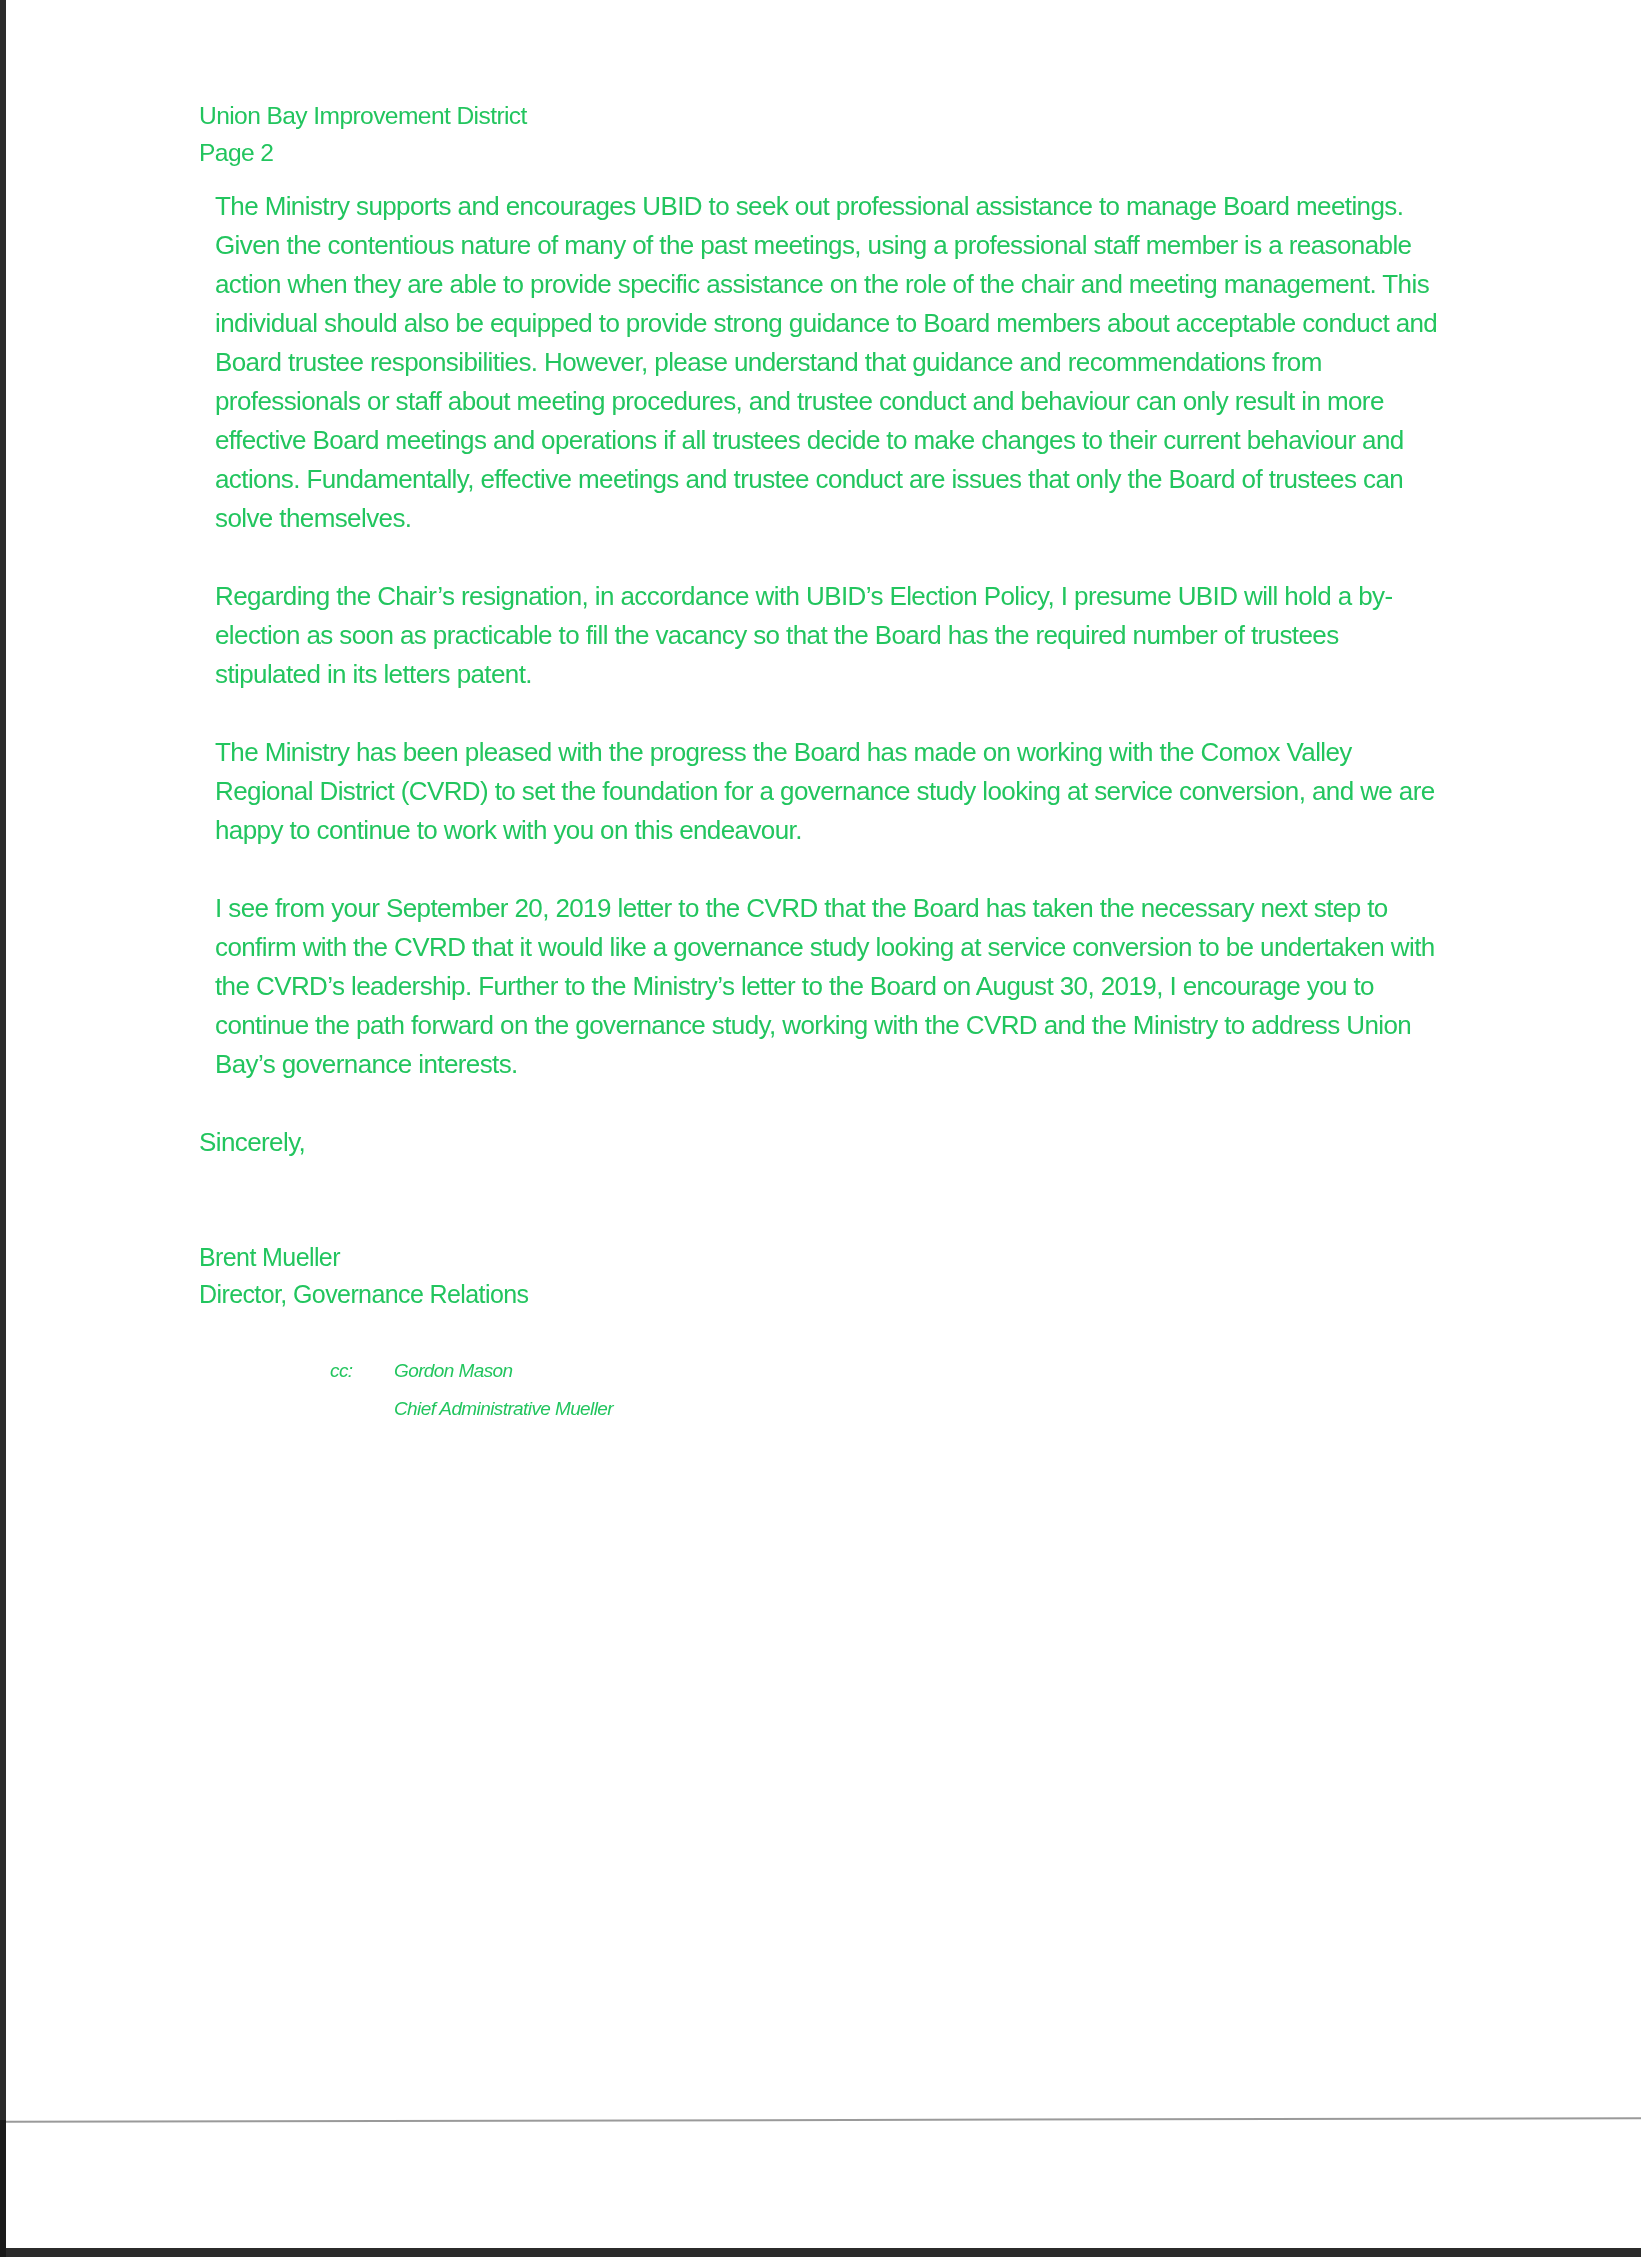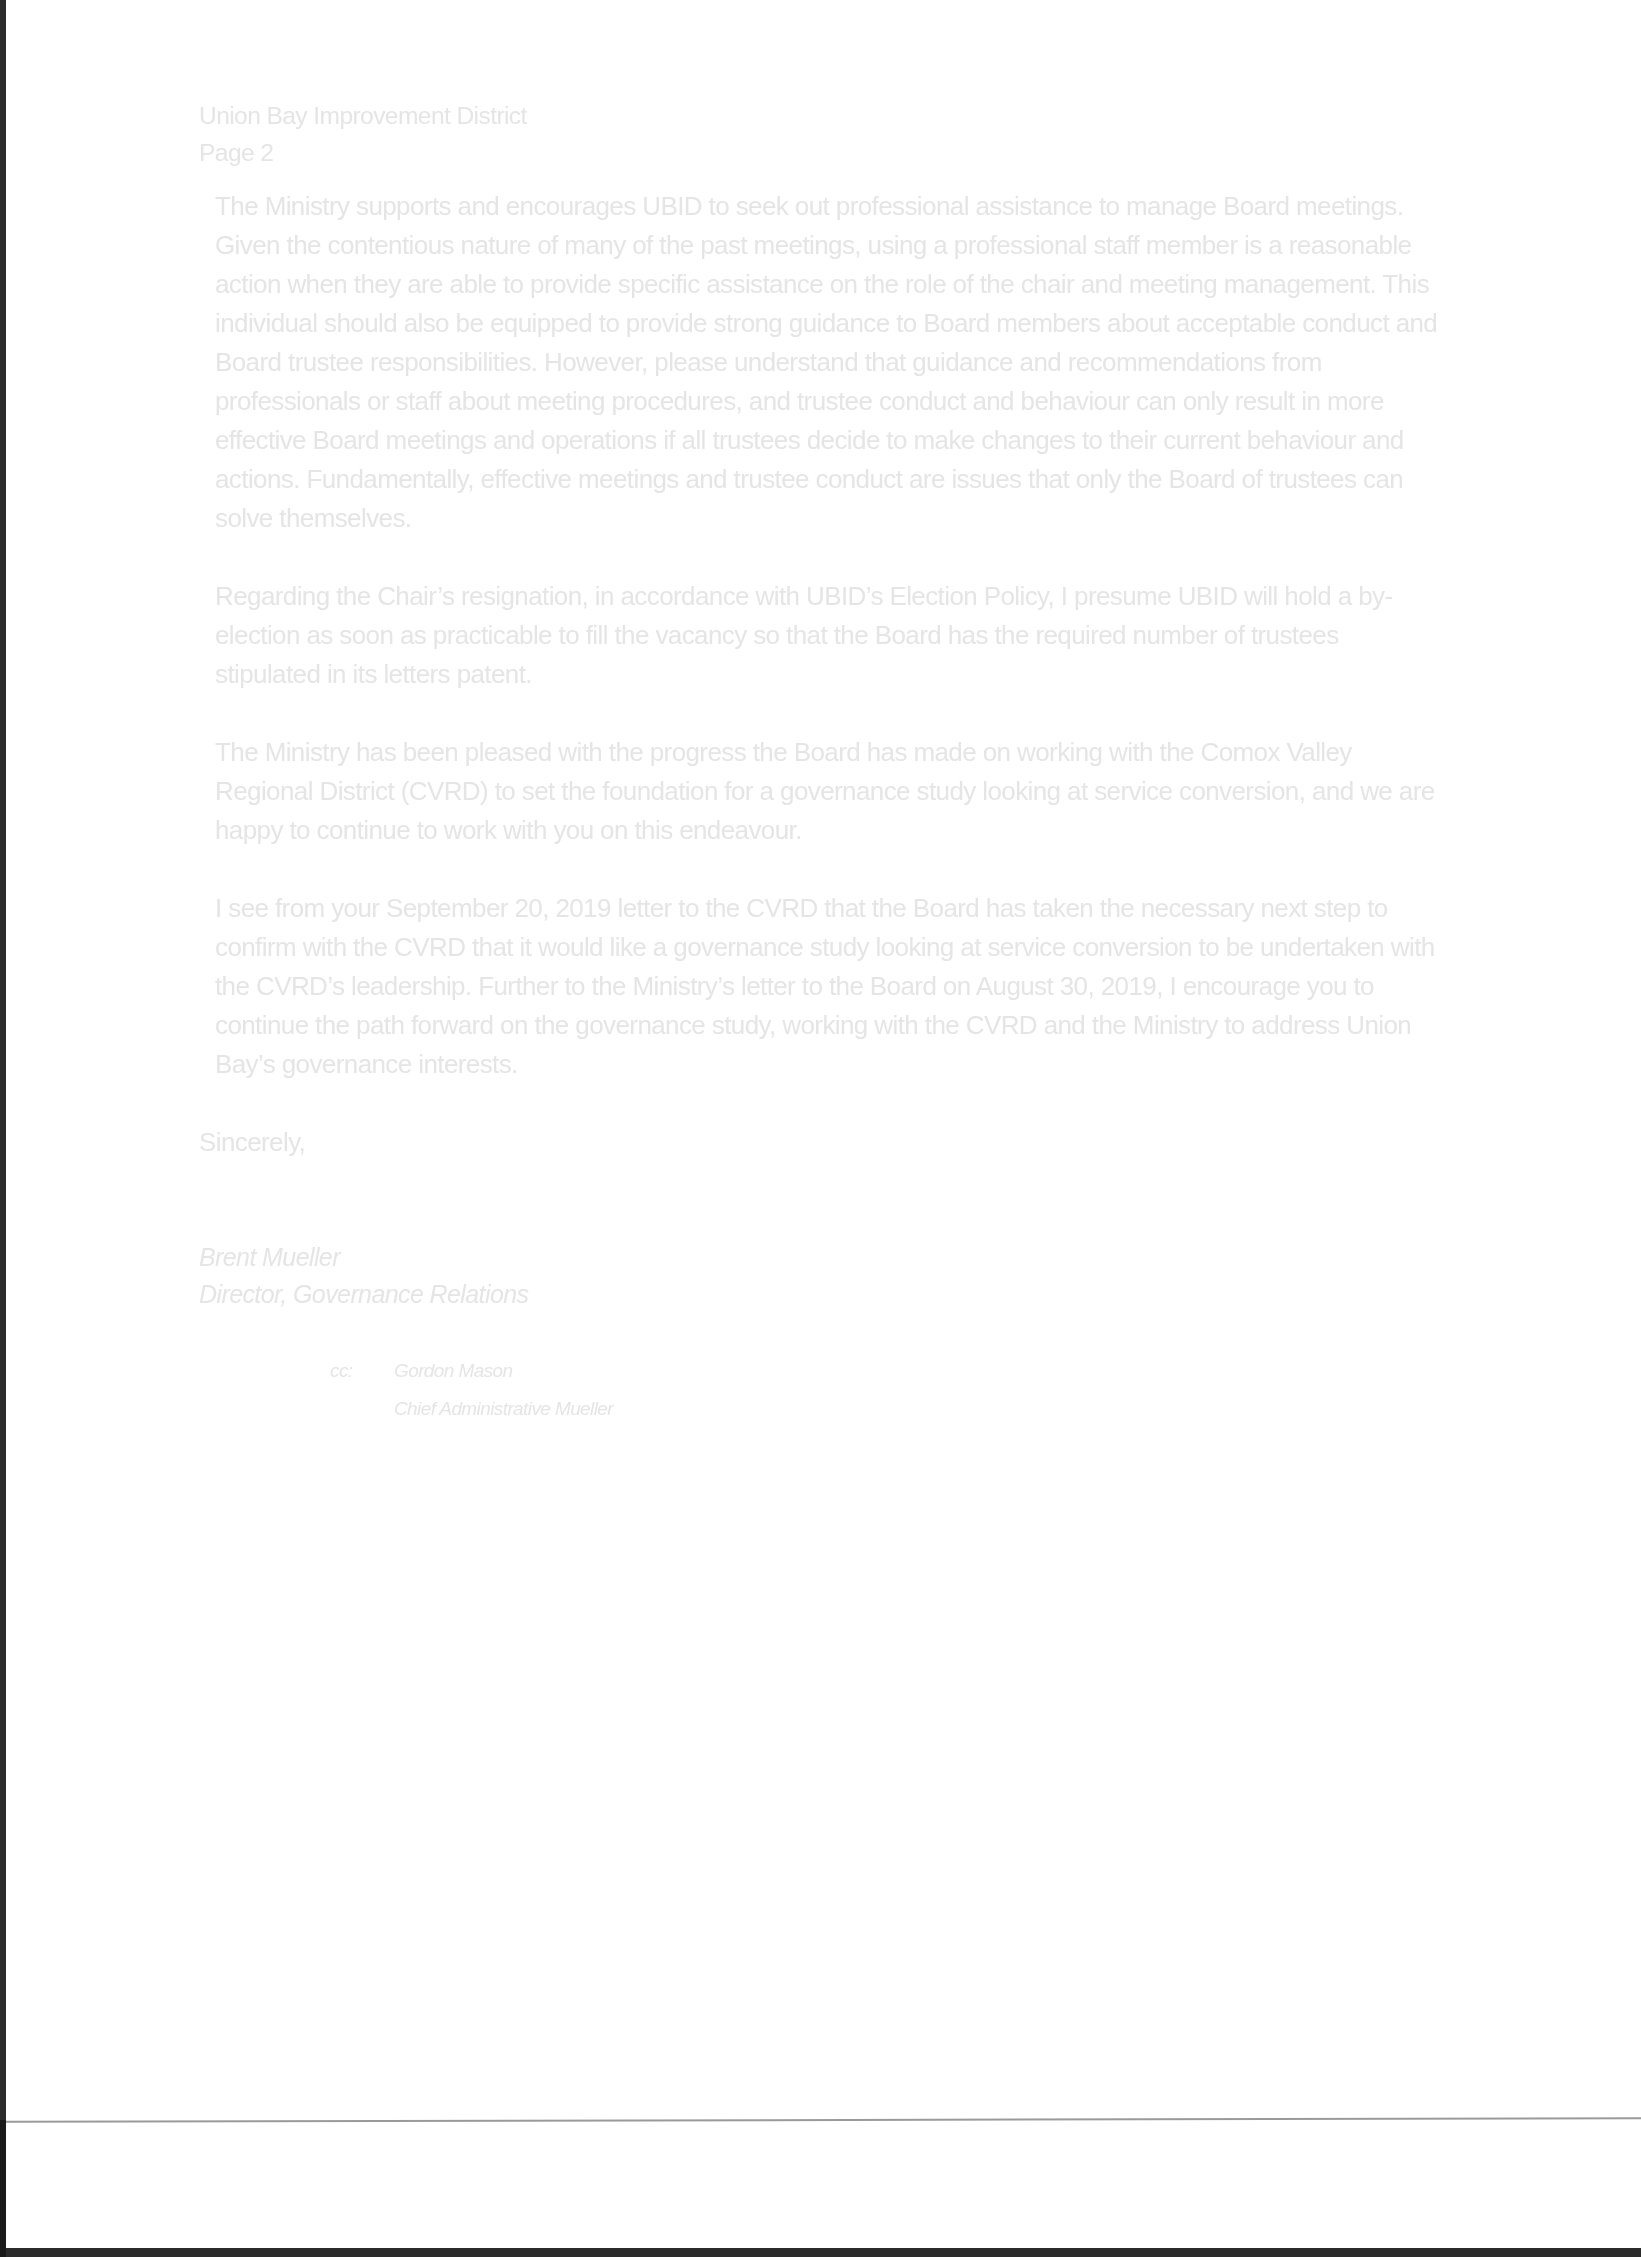--- a/index.html
+++ b/index.html
@@ -21,29 +21,29 @@
     }
     .fold-shadow {
       position: absolute; left: 0; top: 2120px;
       width: 5.8px; height: 137px; background: #1a1a1a;
     }
     .text {
       position: absolute; left: 199px; top: 97px;
       width: 1255px;
       font-family: "Liberation Sans", sans-serif;
       font-size: 26px;
-      color: #e5e5e5;
+      color: #22c55e;
       letter-spacing: -0.6px;
     }
     .header-line { line-height: 37px; font-size: 24.6px; }
     .para { line-height: 39px; margin: 16px; }
     .para + .para { margin-top: 39px; }
     .header { margin-bottom: 7.7px; }
     .closing { margin-top: 39px; line-height: 39px; }
-    .signature { margin-top: 77px; line-height: 37px; font-size: 25px; font-style: italic; }
+    .signature { margin-top: 77px; line-height: 37px; font-size: 25px; }
     .cc {
       margin-top: 39px; margin-left: 131px;
       display: grid; grid-template-columns: 64px auto;
       line-height: 38px; font-size: 19px; font-style: italic;
     }
   </style>
 </head>
 <body>
 
 <div class="page"></div>

